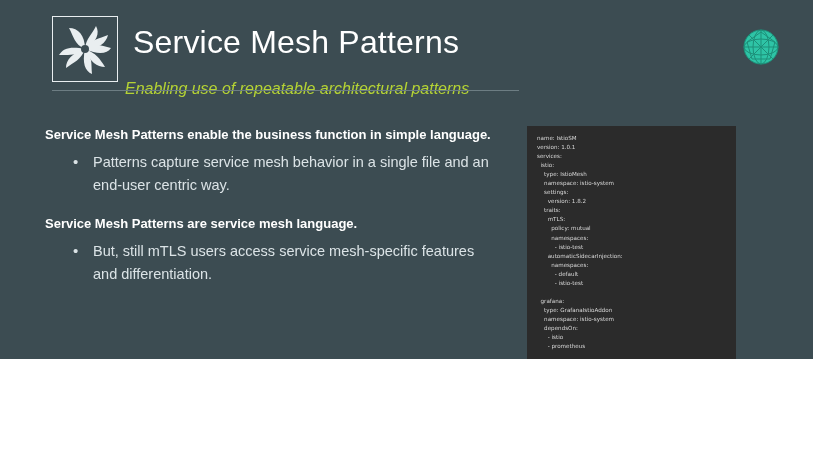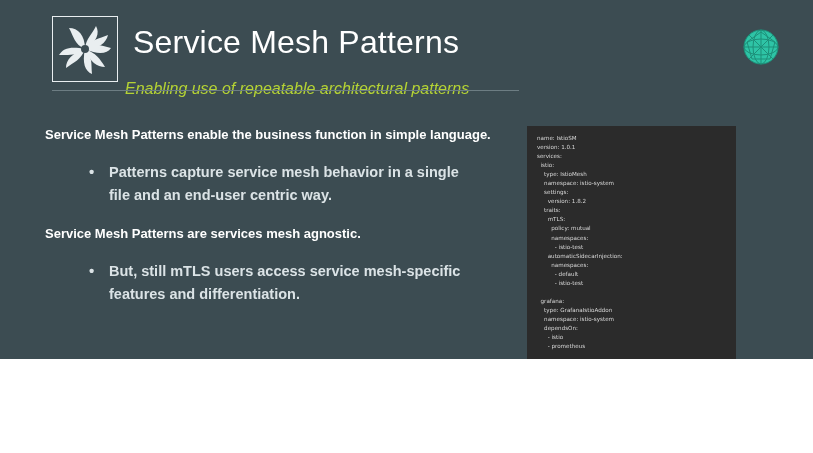--- a/index.html
+++ b/index.html
@@ -79,23 +79,22 @@
   .lead {
     font-size: 13px;
     font-weight: bold;
     color: #ffffff;
     line-height: 1.45;
     margin: 0 0 6px 0;
   }
   .group { margin-bottom: 17px; }
   ul.bullets {
     list-style: none;
-    margin: 16px;
+    margin: 0;
     padding: 0 0 0 28px;
-    font-weight: bold;
   }
   ul.bullets li {
     position: relative;
     font-size: 14.5px;
     line-height: 1.62;
     color: #dbe3e6;
     padding-left: 20px;
   }
   ul.bullets li::before {
     content: "\2022";
@@ -172,21 +171,21 @@
   <div class="content">
 
     <div class="group">
       <p class="lead">Service Mesh Patterns enable the business function in simple language.</p>
       <ul class="bullets">
         <li>Patterns capture service mesh behavior in a single file and an end-user centric way.</li>
       </ul>
     </div>
 
     <div class="group">
-      <p class="lead">Service Mesh Patterns are services mesh agnostic.</p>
+      <p class="lead">Service Mesh Patterns are service mesh language.</p>
       <ul class="bullets">
         <li>But, still mTLS users access service mesh-specific features and differentiation.</li>
       </ul>
     </div>
 
 
   </div>
 
   <div class="code-panel">
     <pre>name: IstioSM

